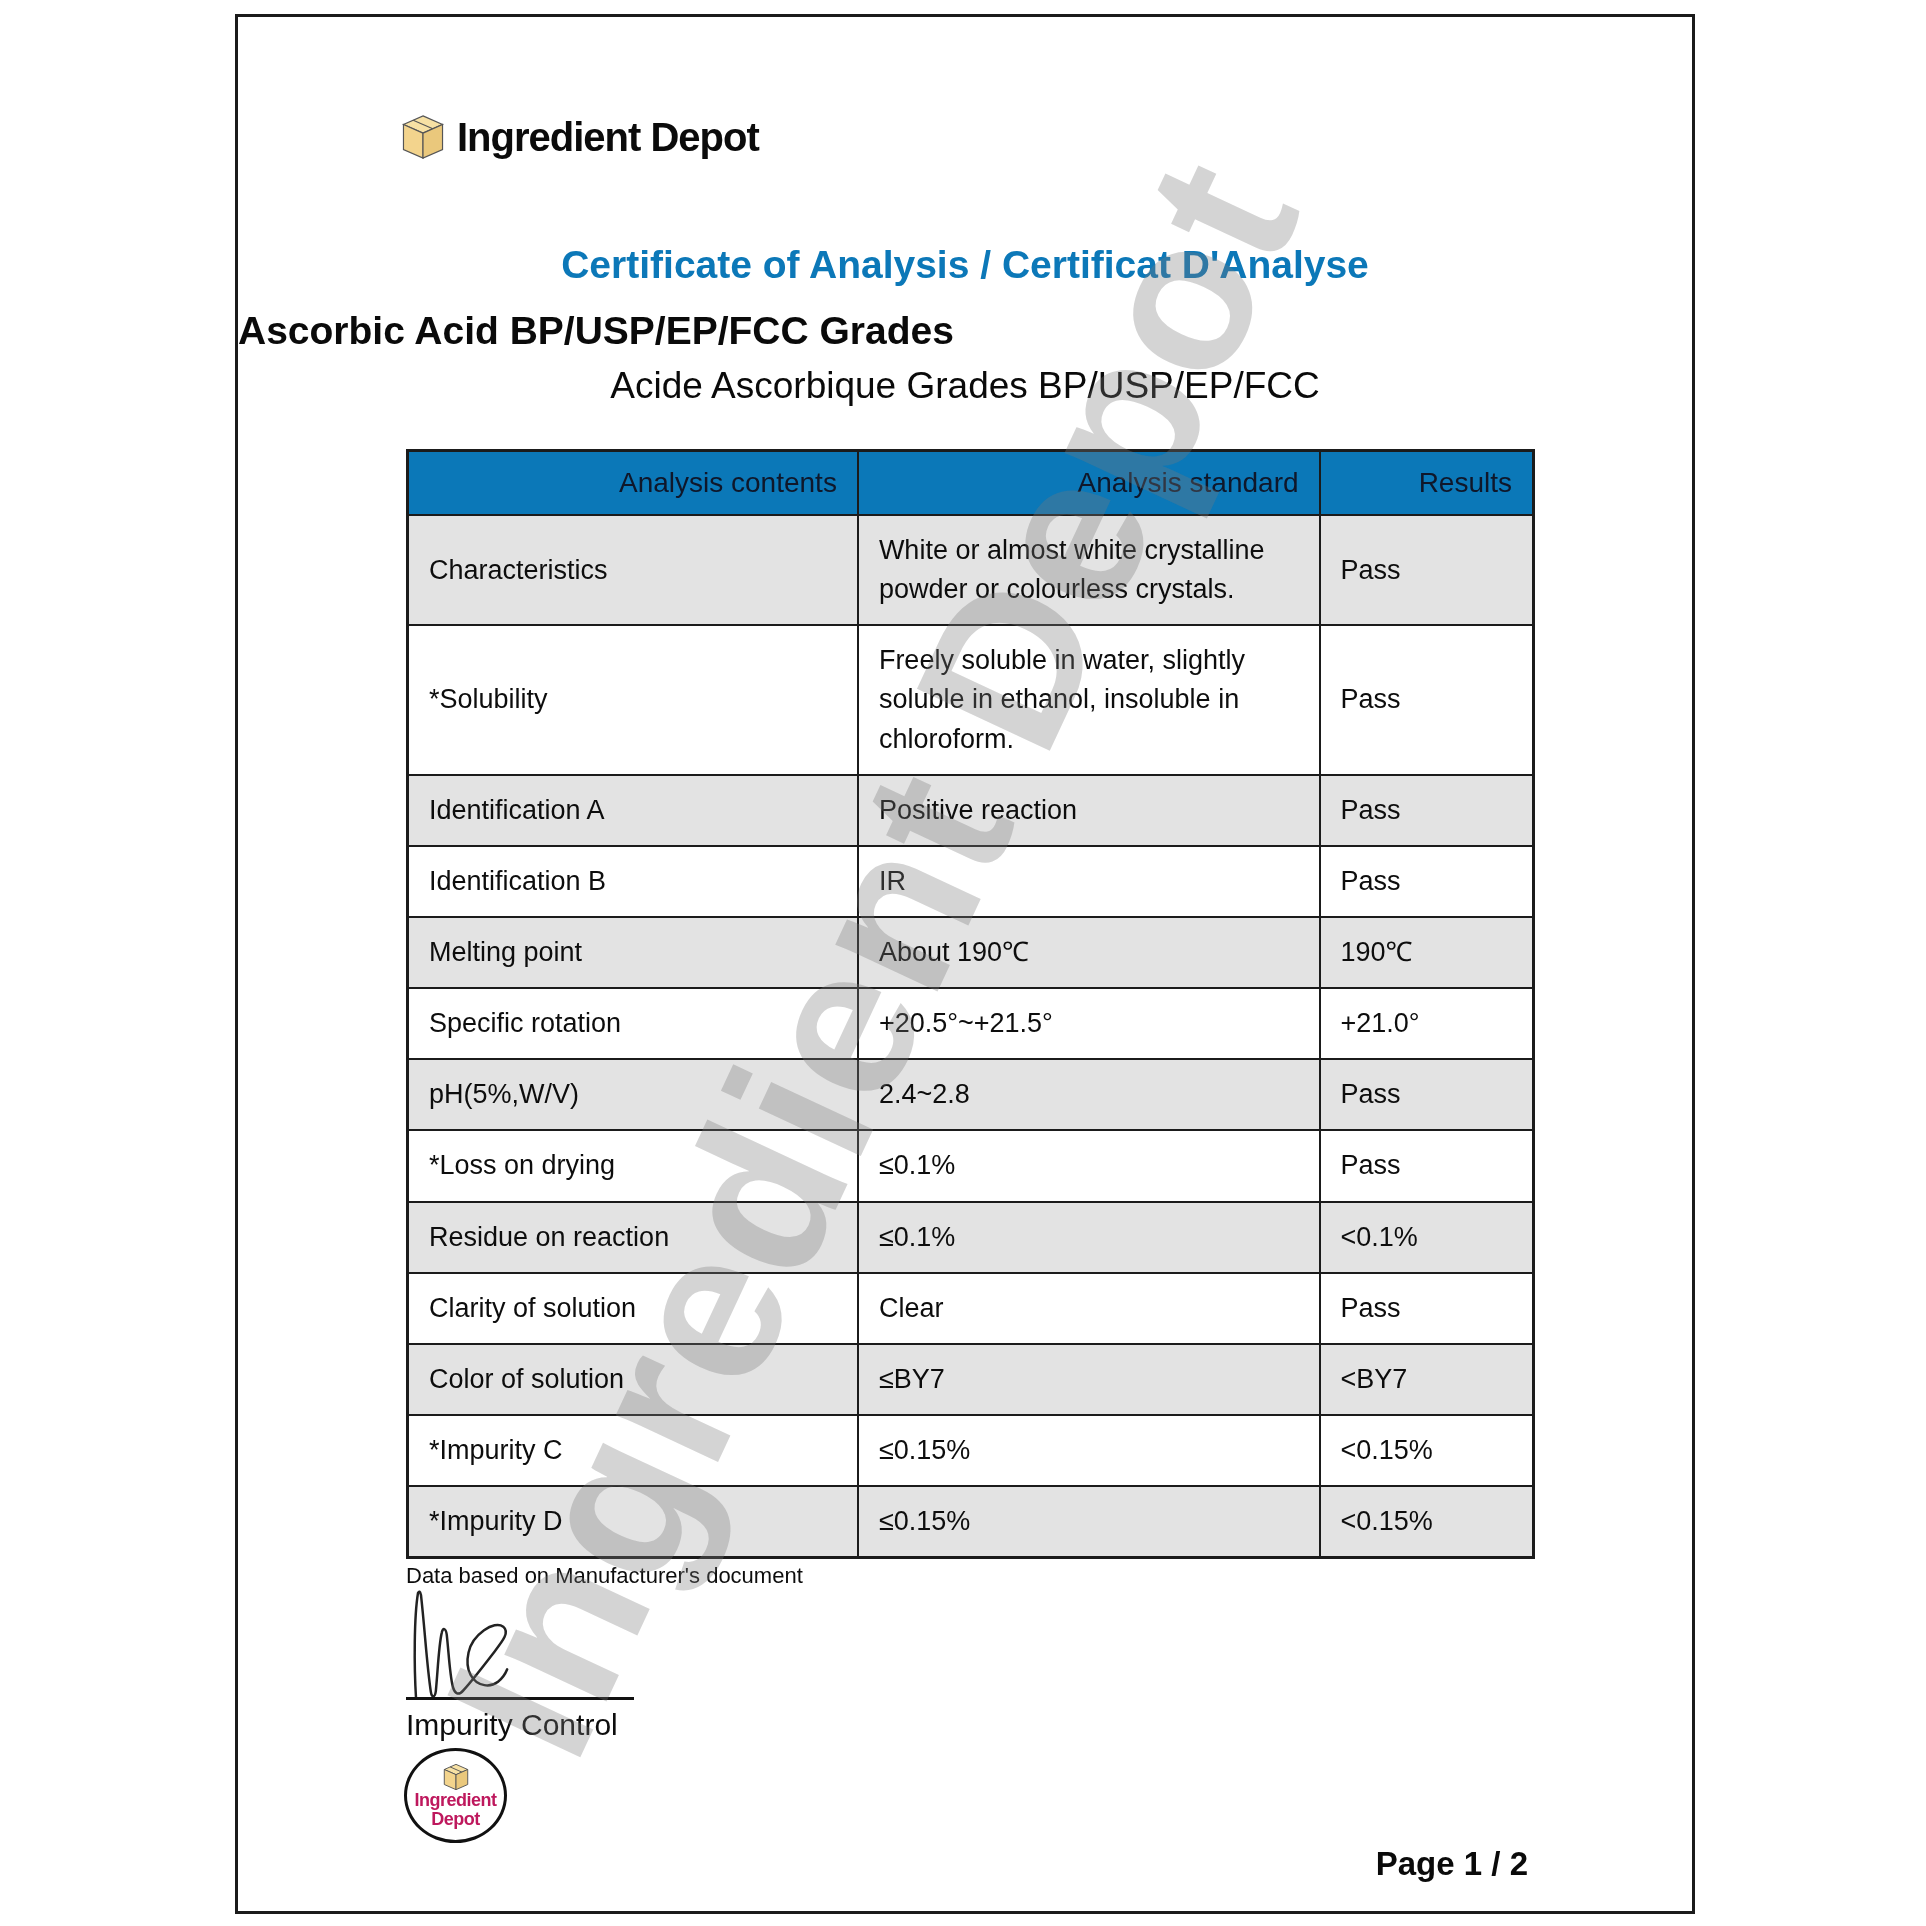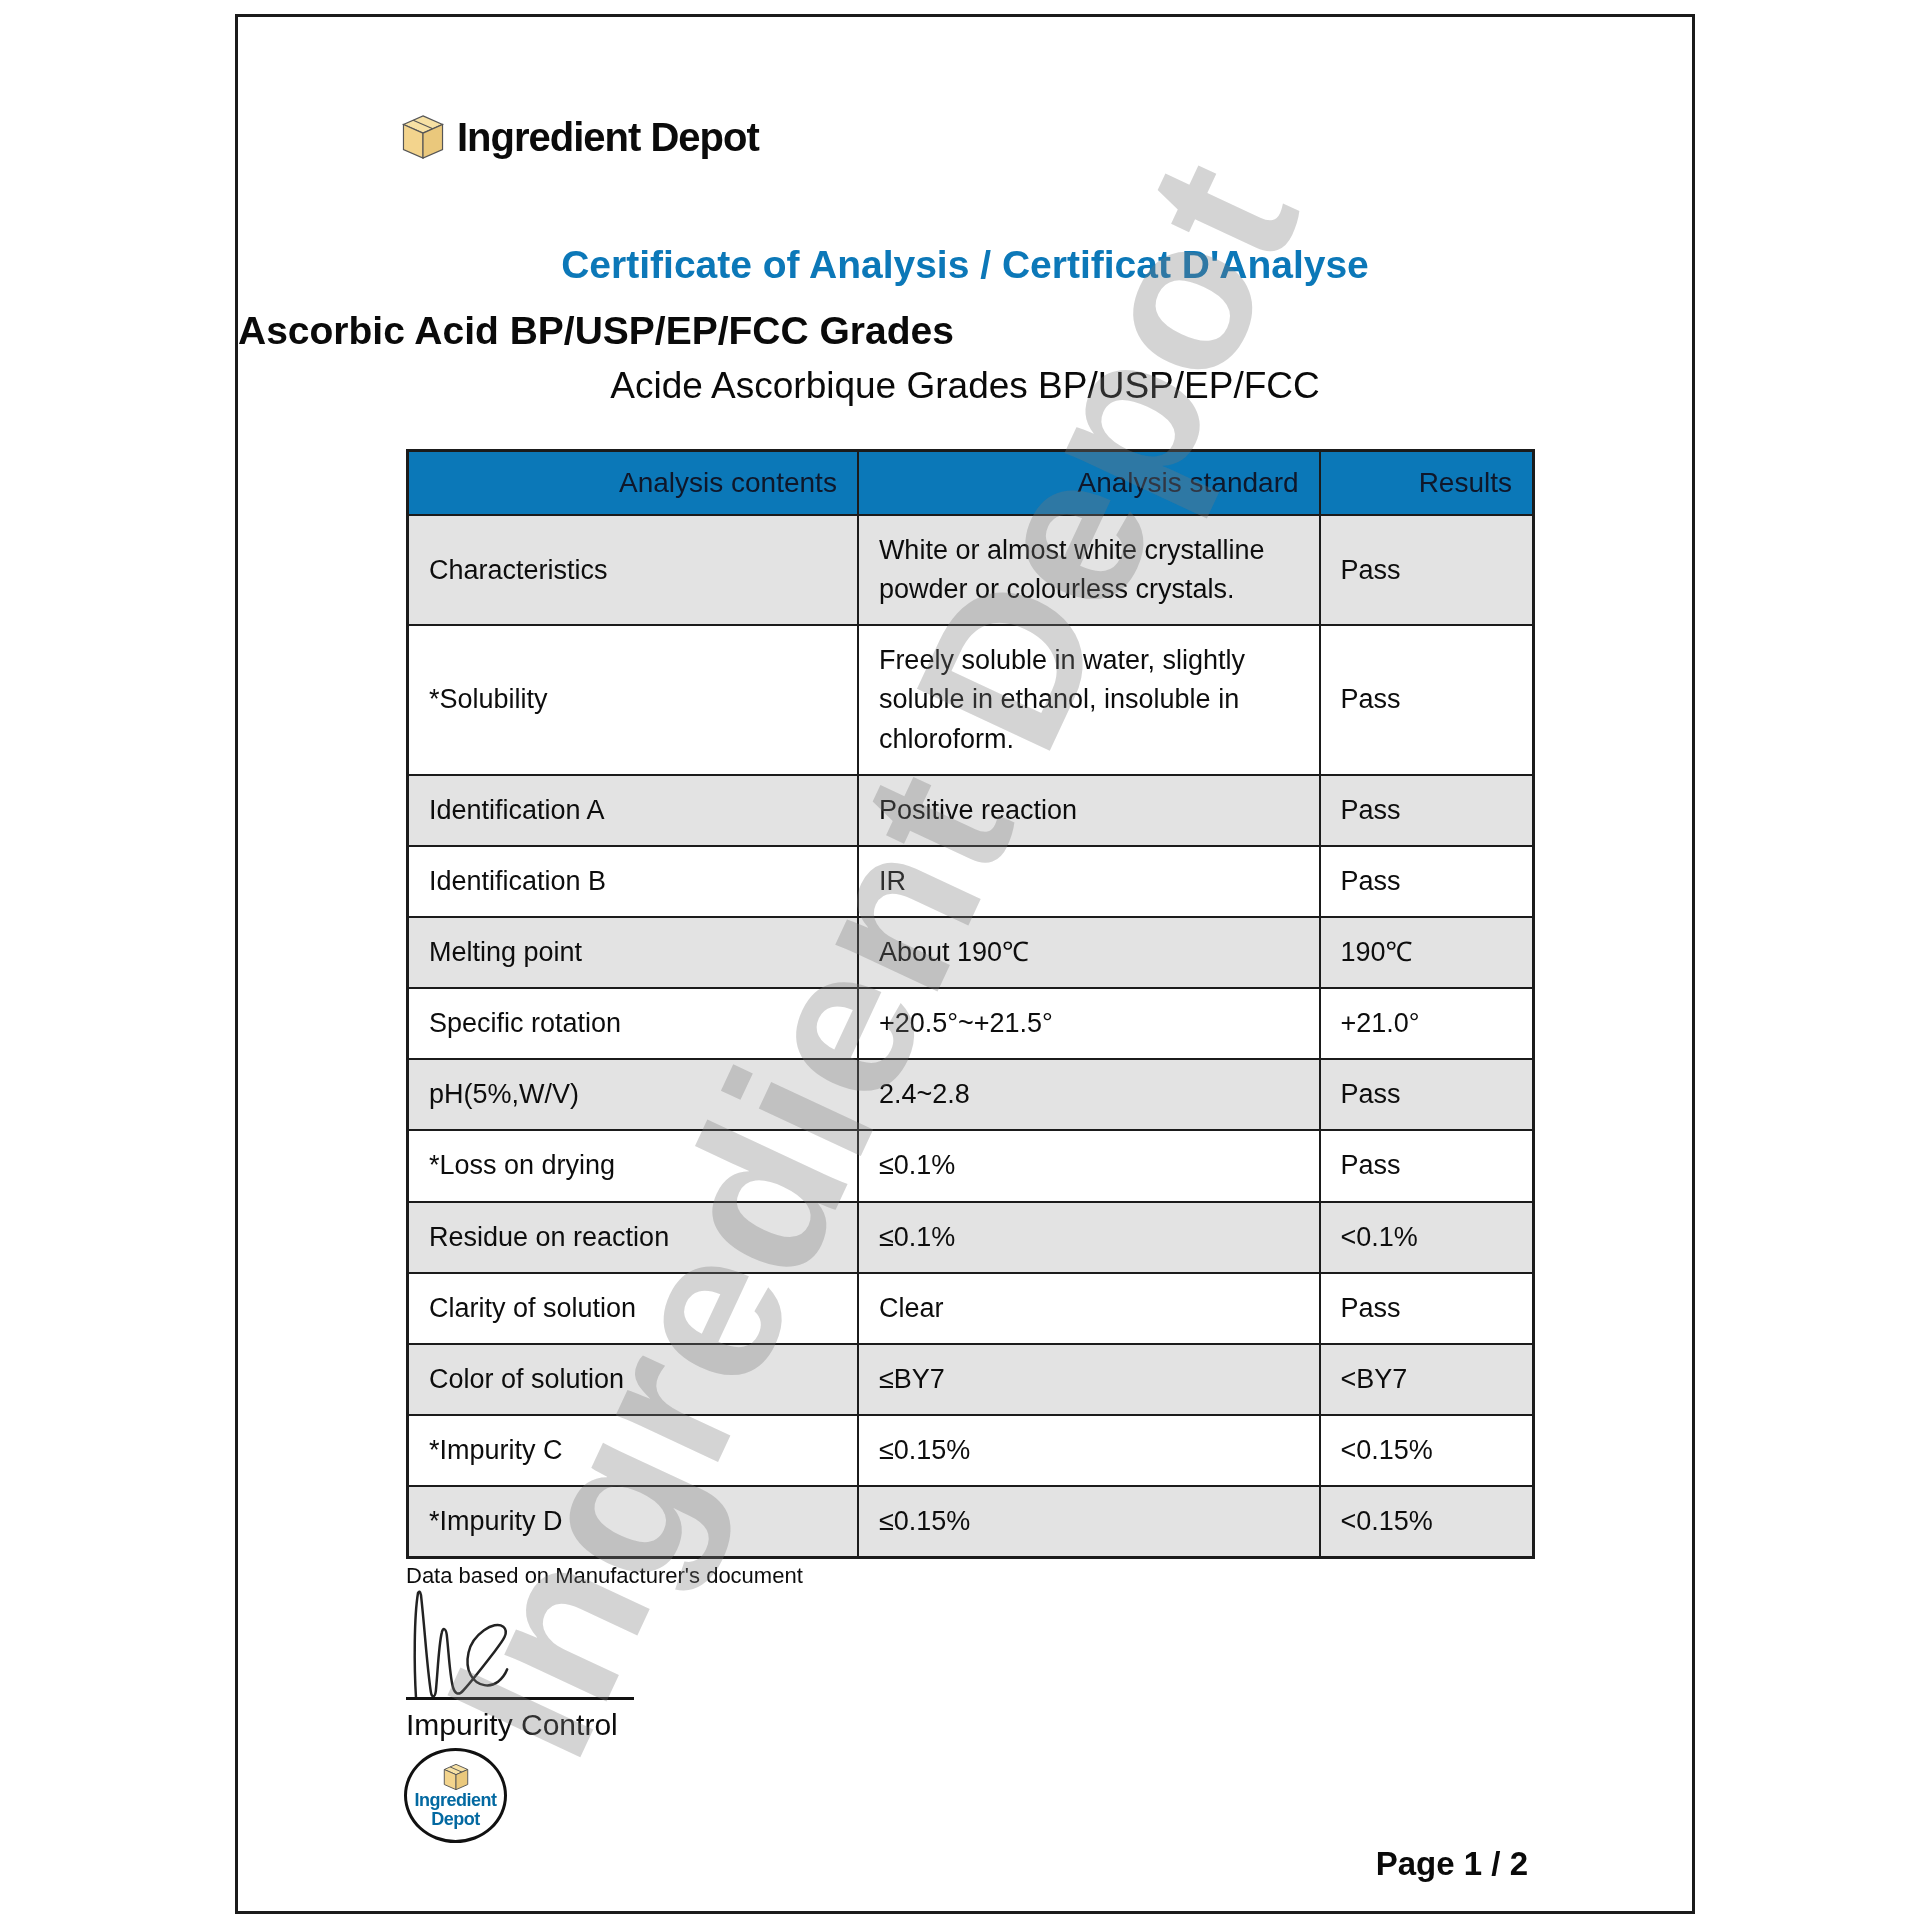--- a/index.html
+++ b/index.html
@@ -50,21 +50,21 @@
   .signature{position:absolute;left:170px;top:1572px;width:131px;height:111px;}
   .sig-line{position:absolute;left:168px;top:1680px;width:228px;border-top:3px solid #111;}
   .qc-label{position:absolute;left:168px;top:1691px;font-size:30px;color:#0d0d0d;}
   .stamp{
     position:absolute;left:166px;top:1731px;width:103px;height:95px;
     border:3px solid #111;border-radius:50%;box-sizing:border-box;
     display:flex;flex-direction:column;align-items:center;justify-content:center;
     background:#fff;
   }
   .stamp svg{width:30px;height:30px;margin-bottom:-1px;}
-  .stamp-line{font-size:18px;font-weight:bold;line-height:1.05;letter-spacing:-0.5px;color:#0369a1;}
+  .stamp-line{font-size:18px;font-weight:bold;line-height:1.05;letter-spacing:-0.5px;color:#be185d;}
   .page-num{position:absolute;right:164px;top:1828px;font-size:33px;font-weight:bold;color:#0a0a0a;}
 </style>
 </head>
 <body style="--header-blue: #0b78b8; --accent-blue: #0c78b8; --row-gray: #e3e3e3; --border-col: #1b1b1b;">
 
 <div class="page">
 
   <div class="watermark">Ingredient Depot</div>
 
   <div class="logo">

